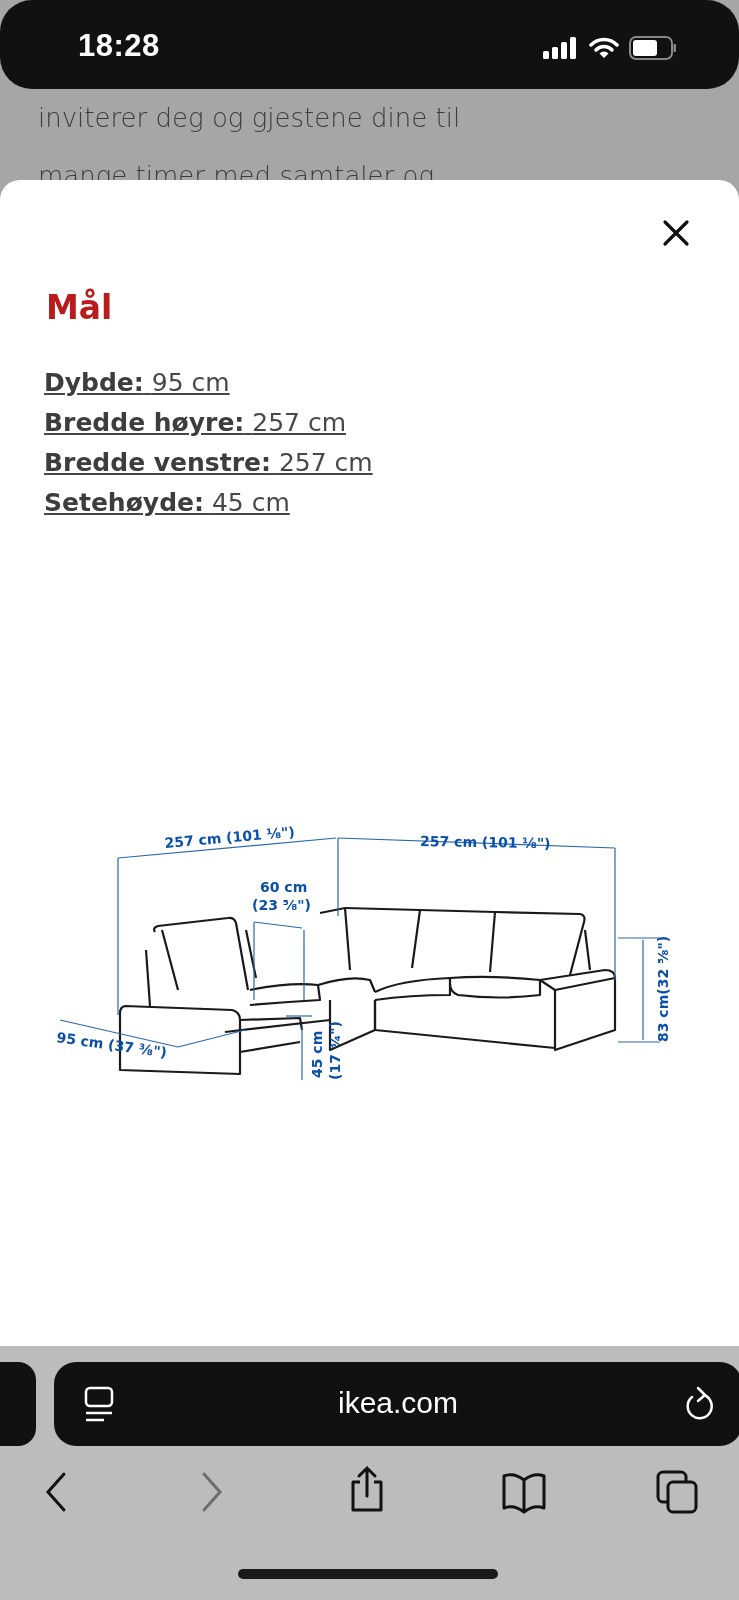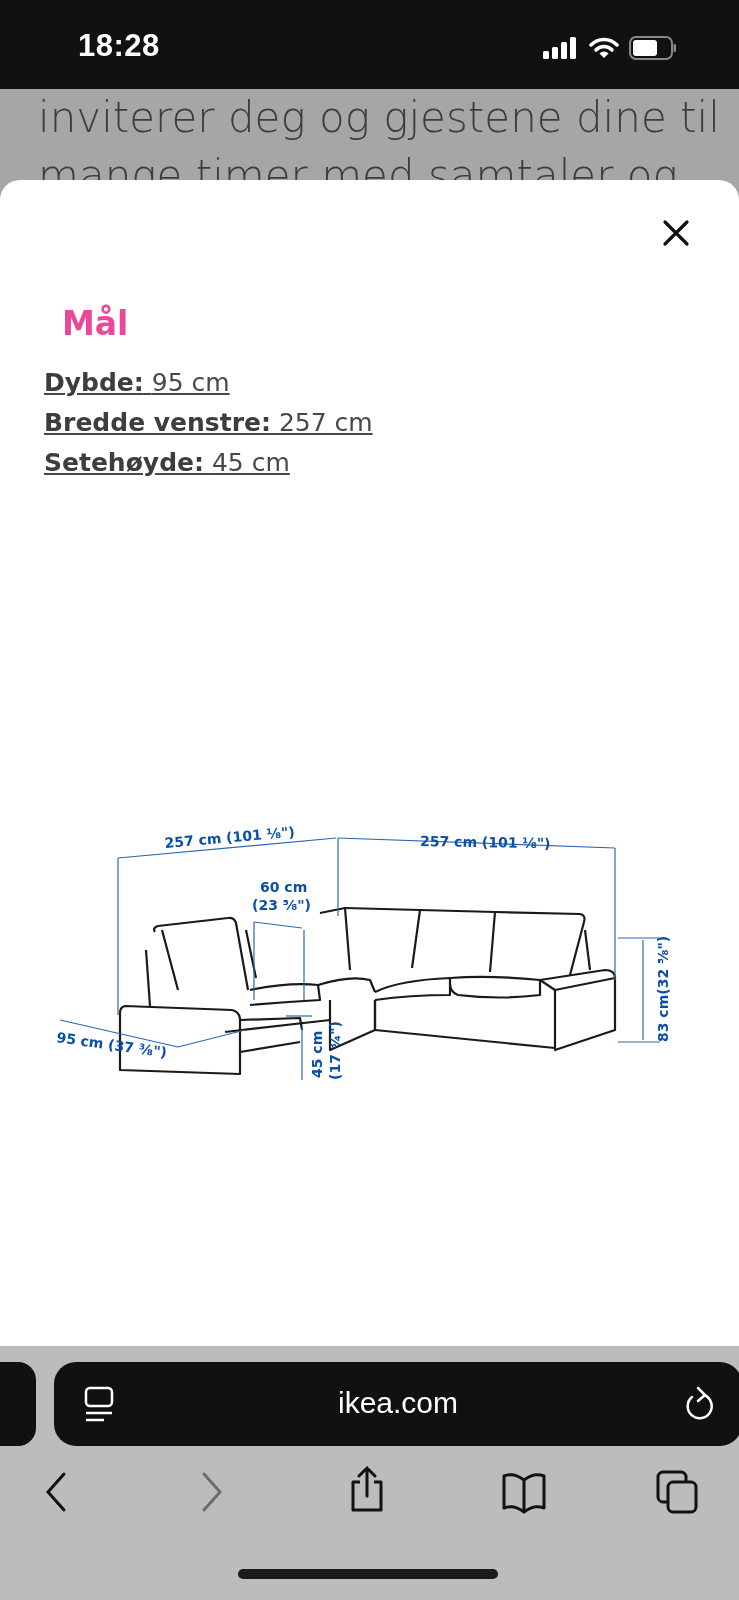--- a/index.html
+++ b/index.html
@@ -1,23 +1,23 @@
 <!DOCTYPE html>
 <html><head>
   <meta charset="utf-8">
   <style>
     html, body { margin:0; padding:0; }
     body { width:739px; height:1600px; position:relative; overflow:hidden; background:#a6a6a6; font-family:"Liberation Sans", sans-serif; }
-    .statusbar { position:absolute; left:0; top:0; width:739px; height:89px; background:#111; color:#fff; }
+    .statusbar { position:absolute; left:0; top:0; width:739px; height:89px; background:#111; color:#fff;border-radius:32px; }
     .time { position:absolute; left:78px; top:28px; font-size:31px; font-weight:600; letter-spacing:0.5px; }
     .status-icons { position:absolute; right:62px; top:36px; display:flex; align-items:center; gap:10px; }
-    .bgtext { position:absolute; left:38px; top:89px; color:#3d3d3d; font-size:42px; line-height:58px; font-family:"DejaVu Sans", sans-serif; font-weight:300; }
+    .bgtext { position:absolute; left:38px; top:89px; color:#3d3d3d; font-size:26px; line-height:58px; font-family:"DejaVu Sans", sans-serif; font-weight:300; }
     .sheet { position:absolute; left:0; top:180px; width:739px; height:1166px; background:#fff; border-radius:20px 20px 0 0; }
     .close { position:absolute; right:48px; top:38px; width:30px; height:30px; cursor:pointer; }
-    .title { position:absolute; left:46px; top:108px; font-size:33px; font-weight:700; color:#ec4899; font-family:"DejaVu Sans", sans-serif; margin:16px; }
+    .title { position:absolute; left:46px; top:108px; font-size:33px; font-weight:700; color:#b91c1c; font-family:"DejaVu Sans", sans-serif; margin:0; }
     .dims { position:absolute; left:44px; top:183px; font-size:25px; line-height:40px; color:#484848; font-family:"DejaVu Sans", sans-serif;text-decoration:underline; }
     .dims b { color:#3d3d3d; }
     .diagram { position:absolute; left:50px; top:640px; width:650px; height:280px; }
     .bottom { position:absolute; left:0; top:1346px; width:739px; height:254px; background:#bcbcbc; }
     .tab-peek { position:absolute; left:-20px; top:16px; width:56px; height:84px; background:#111; border-radius:18px; }
     .urlbar { position:absolute; left:54px; top:16px; width:688px; height:84px; background:#111; border-radius:22px; color:#fff; }
     .url { position:absolute; left:0; right:0; top:24px; text-align:center; font-size:30px; }
     .reader { position:absolute; left:30px; top:24px; }
     .reload { position:absolute; right:28px; top:24px; }
     .navrow { position:absolute; top:124px; left:0; width:739px; height:60px; }
@@ -54,20 +54,21 @@
   <div>mange timer med samtaler og</div>
 </div>
 
 <div class="sheet">
   <svg class="close" viewBox="0 0 30 30">
       <path d="M4 4 L26 26 M26 4 L4 26" stroke="#111" stroke-width="3.2" stroke-linecap="round"></path>
     </svg>
   <h2 class="title">Mål</h2>
   <div class="dims">
     <div><b>Dybde:</b> <span>95 cm</span></div>
+    <div><b>Bredde høyre:</b> <span>257 cm</span></div>
     <div><b>Bredde venstre:</b> <span>257 cm</span></div>
     <div><b>Setehøyde:</b> <span>45 cm</span></div>
   </div>
 
   <svg class="diagram" viewBox="0 0 650 280" font-family="DejaVu Sans, sans-serif" font-weight="bold">
     <g stroke="#1a1a1a" stroke-width="2.2" fill="none" stroke-linejoin="round">
 
       <path d="M70 193 L70 250 L190 254 L190 200 Q190 192 182 190 L75 186 Q70 187 70 193 Z"></path>
       <path d="M190 200 L250 198 L252 210"></path>
       <path d="M190 232 L250 222"></path>

